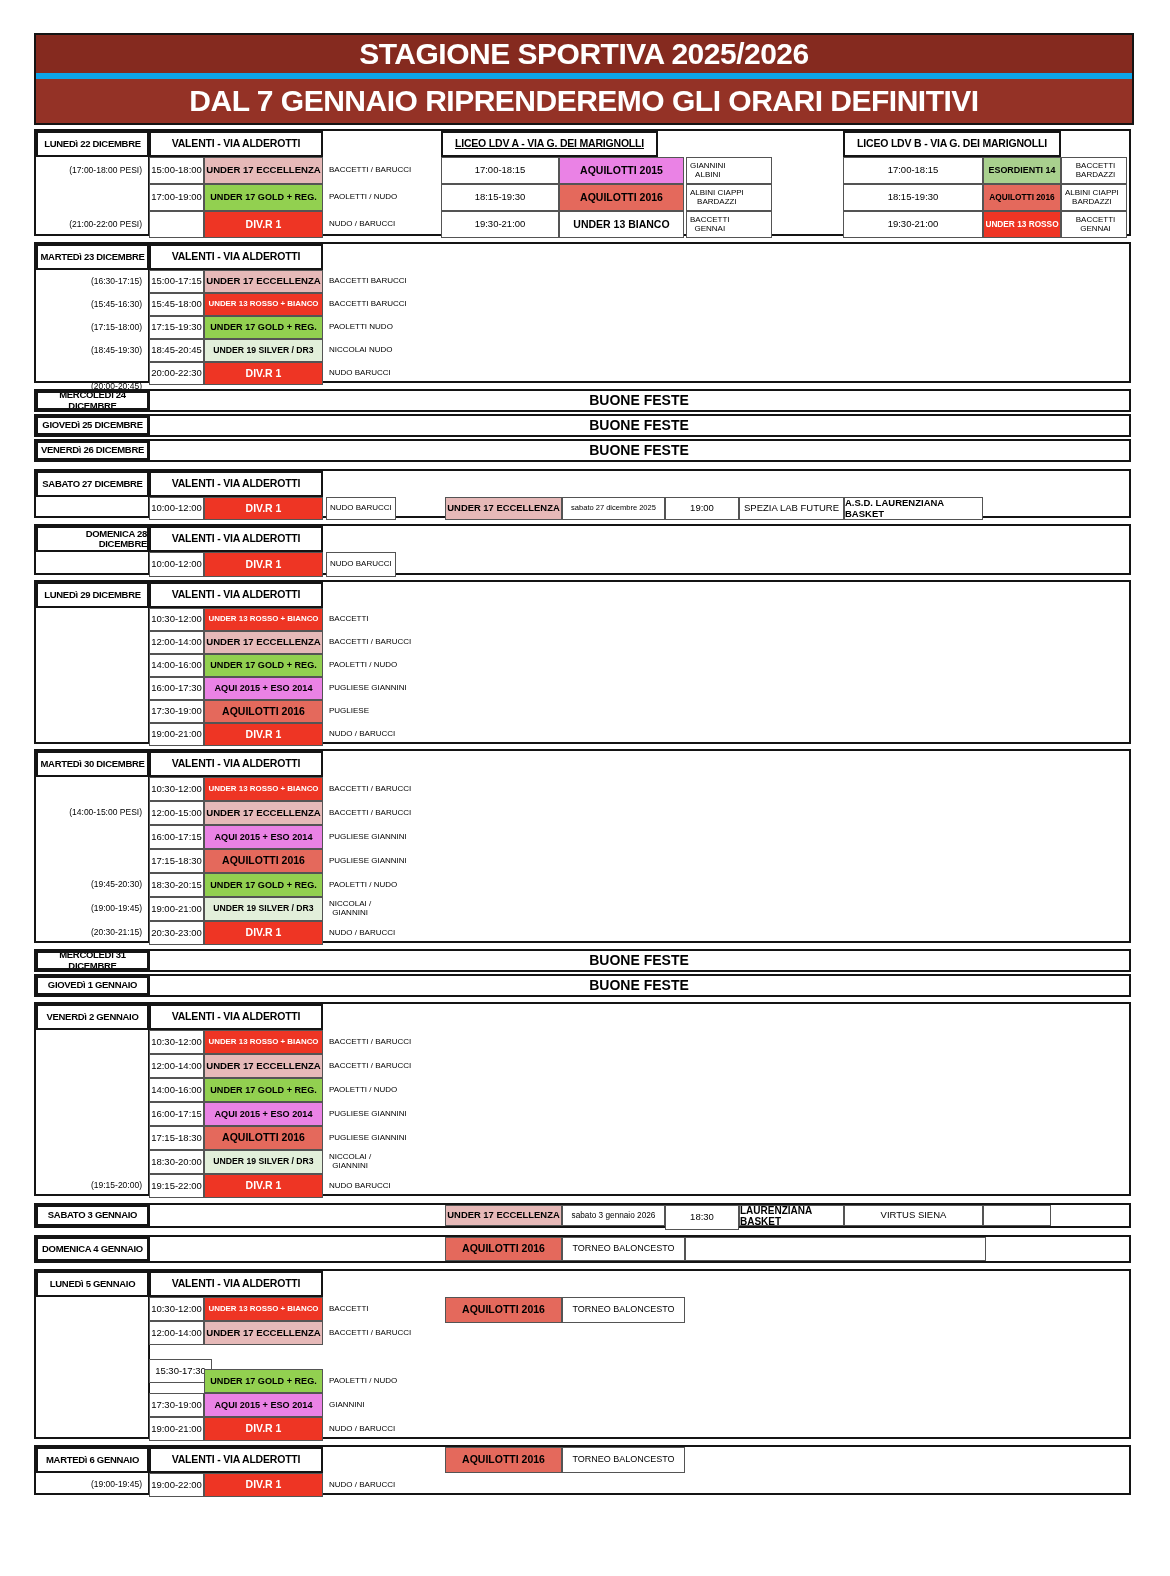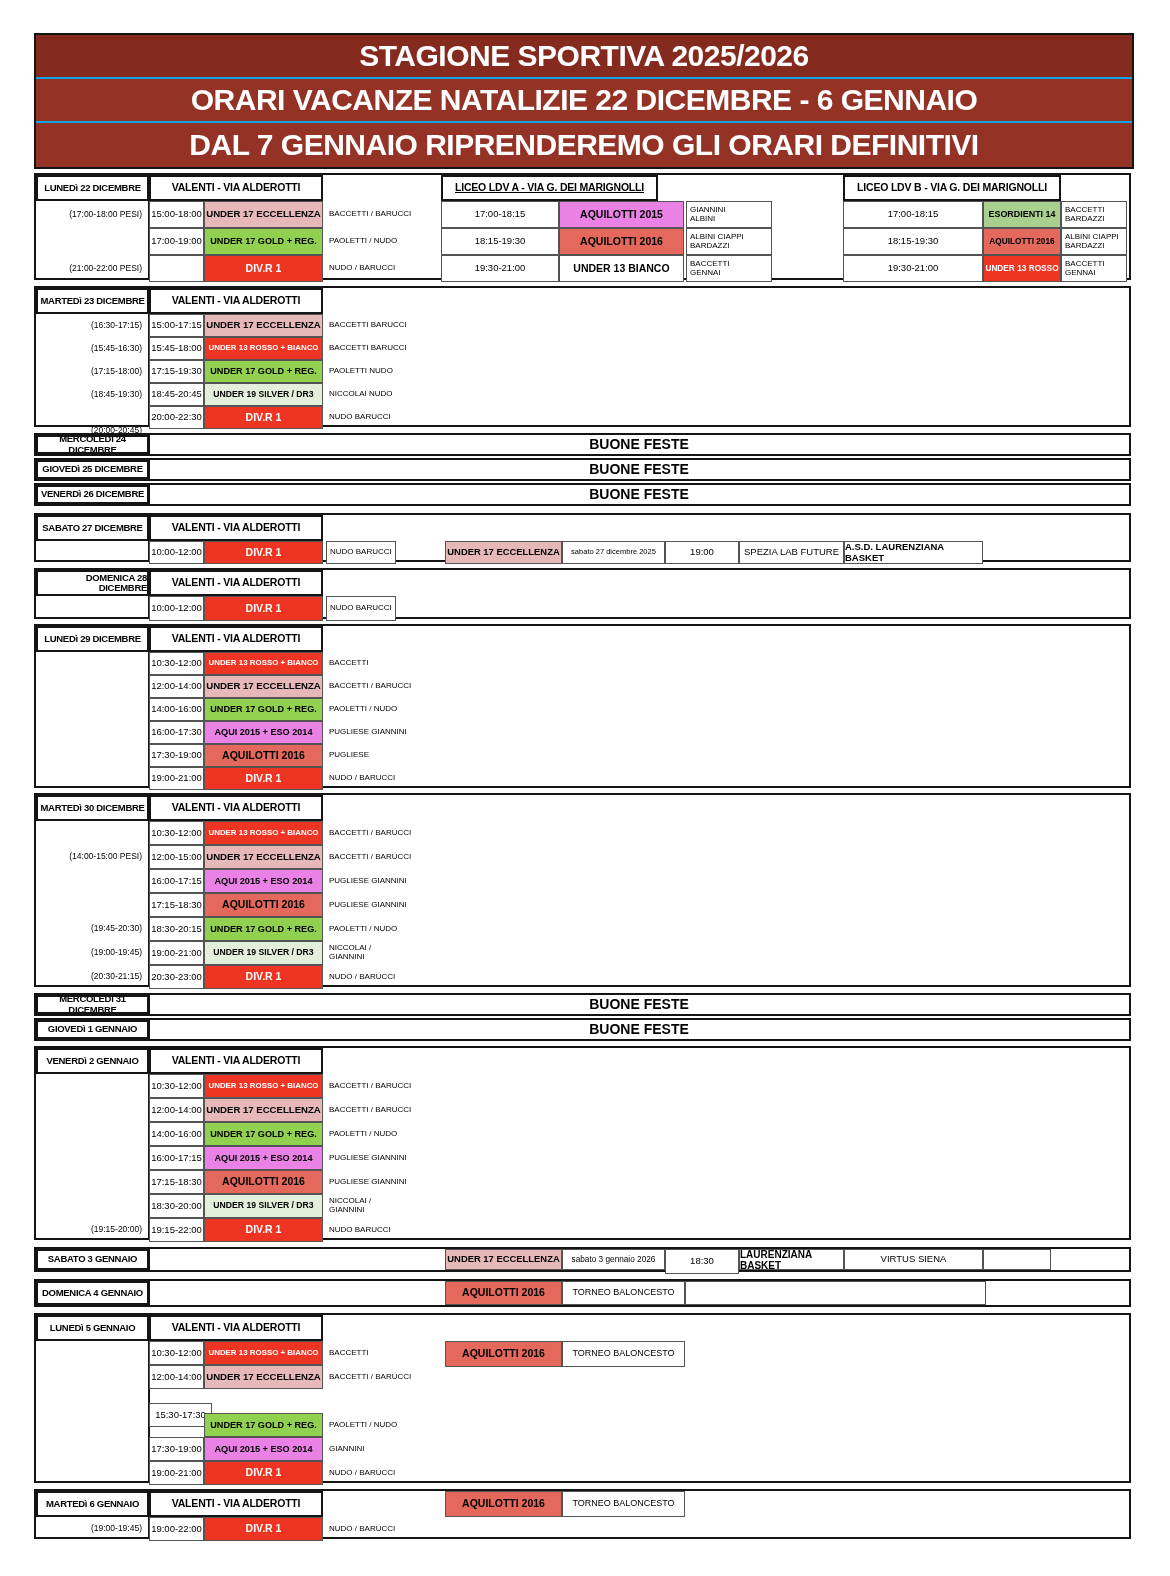--- a/index.html
+++ b/index.html
@@ -1,40 +1,39 @@
 <!DOCTYPE html>
 <html><head>
 <meta charset="utf-8">
 <style>
   html,body{margin:0;padding:0;}
   body{width:1170px;height:1576px;background:#fff;font-family:"Liberation Sans",sans-serif;color:#000;position:relative;}
   .banner{margin:33px 0 4px 34px;width:1100px;border:2px solid #141414;box-sizing:border-box;}
-  .banner-row{height:44px;display:flex;align-items:center;justify-content:center;color:#fff;font-weight:700;font-size:30px;letter-spacing:-0.5px;border-bottom:2px solid #0ea5e9;box-sizing:border-box;}
+  .banner-row{height:44px;display:flex;align-items:center;justify-content:center;color:#fff;font-weight:700;font-size:30px;letter-spacing:-0.5px;border-bottom:6px solid #0ea5e9;box-sizing:border-box;}
   .banner-row:last-child{border-bottom:none;}
   .block{position:relative;margin-left:34px;width:1097px;border:2px solid #141414;box-sizing:border-box;background:#fff;}
   .c{position:absolute;box-sizing:border-box;display:flex;align-items:center;justify-content:center;overflow:hidden;line-height:1.1;background:#fff;}
   .clear{background:transparent;}
   .bd1{border:1px solid #545454;}
   .bd2{border:2px solid #141414;}
   .sep{position:absolute;top:0;bottom:0;width:2px;background:#141414;}
   .day{font-weight:700;font-size:9.5px;letter-spacing:-0.3px;text-align:center;}
   .venue{font-weight:700;font-size:10.5px;letter-spacing:-0.2px;}
   .time{font-size:9.5px;}
   .act{font-weight:700;white-space:nowrap;}
-  .coach{font-size:8px;justify-content:flex-start;text-align:left;white-space:pre-line;padding-left:3px;}
+  .coach{font-size:8px;justify-content:flex-start;text-align:center;white-space:pre-line;padding-left:3px;}
   .annot{font-size:8.5px;justify-content:flex-end;padding-right:5px;}
   .feste{font-weight:700;font-size:14px;}
   .mtxt{font-size:9.5px;}
 </style>
 </head>
 <body>
 
 <div class="banner">
   <div class="banner-row" style="background: rgb(133, 42, 31);">STAGIONE SPORTIVA 2025/2026</div>
-  <div class="banner-row" style="background: rgb(148, 50, 38);">ORARI VACANZE NATALIZIE 22 DICEMBRE - 6 GENNAIO</div>
   <div class="banner-row" style="background: rgb(148, 50, 38);">DAL 7 GENNAIO RIPRENDEREMO GLI ORARI DEFINITIVI</div>
 </div>
 
 <main id="blocks">
     <div class="block" style="height: 107px; margin-bottom: 6px;">
       <div class="c bd2 day" style="left: 0px; top: 0px; width: 113px; height: 26px;">LUNEDì 22 DICEMBRE</div>
       <div class="sep" style="left: 112px;"></div>
       <div class="c bd2 venue" style="left: 113px; top: 0px; width: 174px; height: 26px;">VALENTI - VIA ALDEROTTI</div>
       <div class="c annot clear" style="left: 0px; top: 26px; width: 111px; height: 27px;">(17:00-18:00 PESI)</div>
       <div class="c bd1 time" style="left: 113px; top: 26px; width: 55px; height: 27px;">15:00-18:00</div>

